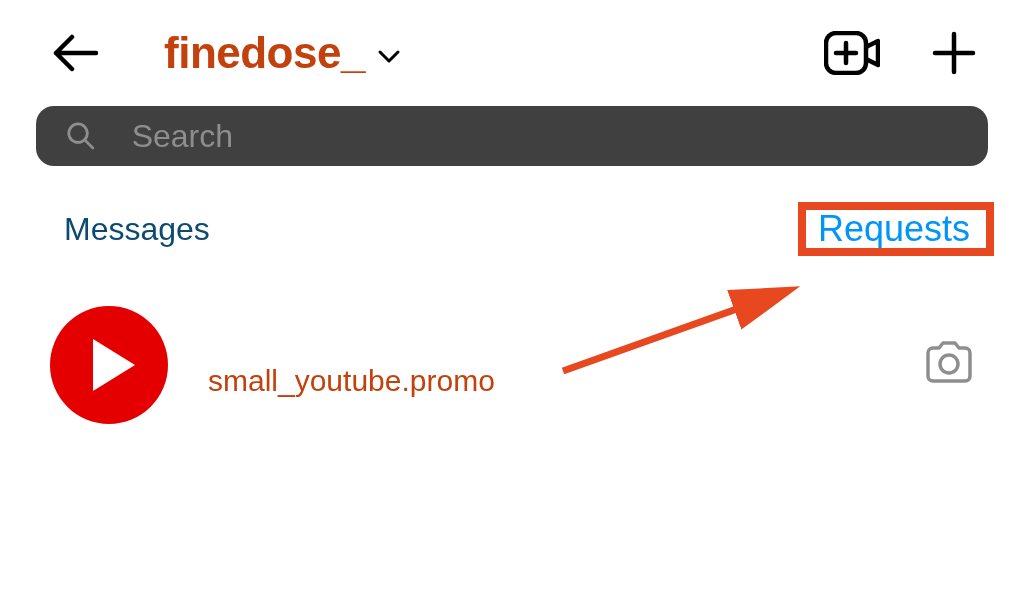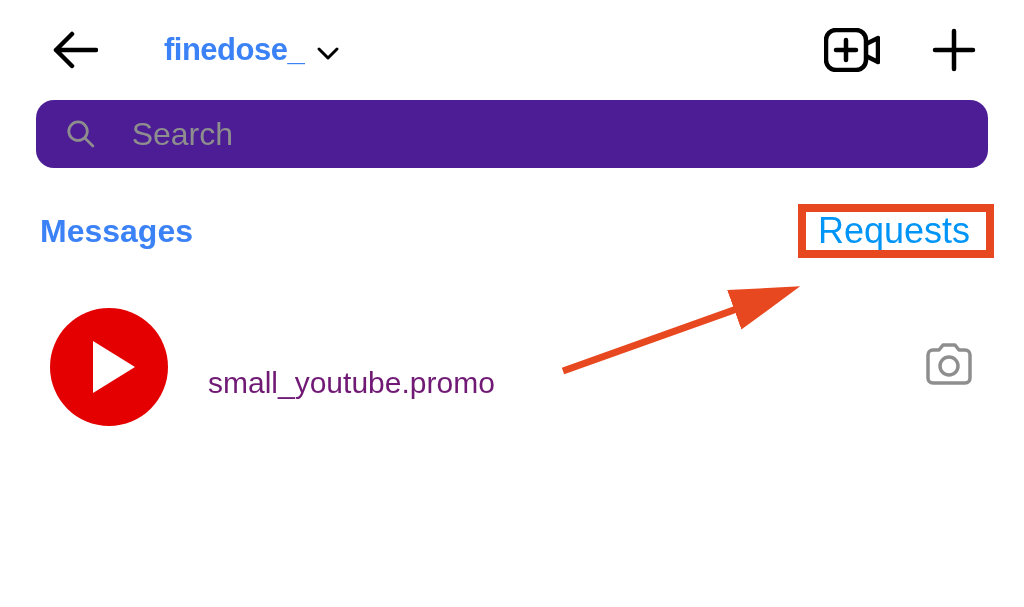--- a/index.html
+++ b/index.html
@@ -24,23 +24,23 @@
       justify-content: center;
     }
     .title-wrap {
       display: flex;
       align-items: center;
       gap: 12px;
       margin-left: 42px;
       cursor: pointer;
     }
     .title {
-      font-size: 31px;
+      font-size: 44px;
       font-weight: 700;
-      color: #3b82f6;
+      color: #c2410c;
       letter-spacing: -0.5px;
     }
     .chevron {
       margin-top: 6px;
     }
     .header-spacer { flex: 1; }
     .header-actions {
       display: flex;
       align-items: center;
       gap: 52px;
@@ -48,23 +48,23 @@
     .icon-btn {
       cursor: pointer;
       display: flex;
       align-items: center;
       justify-content: center;
     }
     .search-row {
       padding: 0 36px;
     }
     .search-box {
-      background: #4c1d95;
+      background: #404040;
       border-radius: 18px;
-      height: 68px;
+      height: 60px;
       display: flex;
       align-items: center;
       padding: 0 30px;
       gap: 36px;
     }
     .search-input {
       border: none;
       background: transparent;
       outline: none;
       font-size: 32px;
@@ -75,22 +75,23 @@
     .search-input::placeholder { color: #8e8e8e; }
     .section-row {
       display: flex;
       align-items: center;
       justify-content: space-between;
       padding: 42px 40px 20px 40px;
       position: relative;
     }
     .section-title {
       font-size: 32px;
-      font-weight: 700;
-      color: #3b82f6;
+      font-weight: 400;
+      color: #0c4a6e;
+      margin-left: 24px;
     }
     .requests-wrap {
       position: relative;
     }
     .requests-link {
       font-size: 36px;
       color: #0095f6;
       font-weight: 400;
       cursor: pointer;
       padding: 10px 14px;
@@ -135,21 +136,21 @@
       margin-left: 10px;
     }
     .thread-text {
       display: flex;
       flex-direction: column;
       gap: 4px;
       flex: 1;
     }
     .thread-name {
       font-size: 30px;
-      color: #701a75;
+      color: #c2410c;
       margin-top: 32px;
     }
     .thread-status {
       font-size: 28px;
       color: #8e8e8e;
     }
     .camera-btn {
       cursor: pointer;
     }
   </style>

